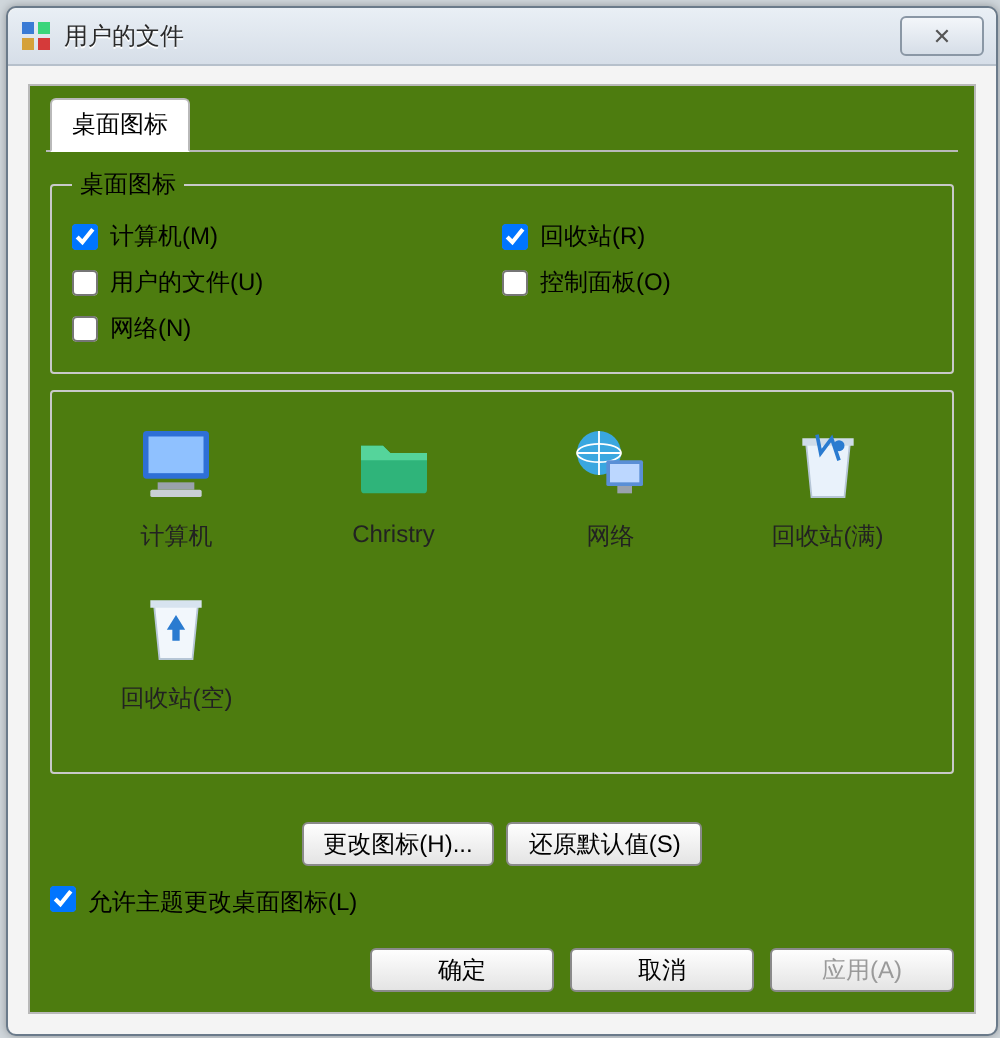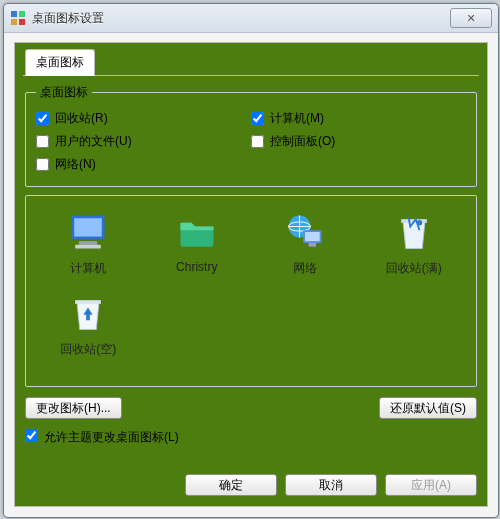--- a/index.html
+++ b/index.html
@@ -14,63 +14,63 @@
   fieldset.group{border:1px solid #c9c9c9;border-radius:2px;margin:0 0 8px 0;padding:6px 10px 10px 10px;}
   fieldset.group legend{padding:0 4px;}
   .checkrow{display:flex;flex-wrap:wrap;}
   .checkcell{width:50%;display:flex;align-items:center;padding:3px 0;}
   .checkcell input{margin:0 6px 0 0;}
   .iconbox{border:1px solid #c9c9c9;border-radius:2px;padding:14px 8px;}
   .iconlist{display:flex;flex-wrap:wrap;}
   .iconitem{width:25%;min-width:100px;display:flex;flex-direction:column;align-items:center;margin-bottom:14px;}
   .iconitem .ic{width:44px;height:44px;margin-bottom:6px;}
   .iconitem .lbl{font-size:12px;color:#222;white-space:nowrap;}
-  .row-right{display:flex;justify-content:space-between;gap:6px;margin-top:10px;}
+  .row-right{display:flex;justify-content:center;gap:6px;margin-top:24px;}
   .btn{min-width:92px;height:22px;border:1px solid #8a8a8a;border-radius:3px;background:linear-gradient(#fefefe,#e4e4e4);font-size:12px;padding:0 10px;cursor:default;}
   .btn[disabled]{color:#9a9a9a;}
   .footer{position:absolute;left:10px;right:10px;bottom:10px;display:flex;justify-content:flex-end;gap:8px;}
   .allowrow{display:flex;align-items:flex-start;margin-top:10px;}
   .allowrow input{margin:0 6px 0 0;}
 </style>
 </head>
 <body>
 
 <div class="window">
 
   <div class="titlebar">
     <span class="appicon">
       <svg viewBox="0 0 16 16">
           <rect x="1" y="1" width="6" height="6" fill="#3a7bd5"></rect>
           <rect x="9" y="1" width="6" height="6" fill="#3ad57b"></rect>
           <rect x="1" y="9" width="6" height="6" fill="#d5a13a"></rect>
           <rect x="9" y="9" width="6" height="6" fill="#d53a3a"></rect>
         </svg>
     </span>
-    <span class="title">桌面图标设置</span>
+    <span class="title">用户的文件</span>
     <span class="close">
         <span>✕</span>
       </span>
   </div>
 
   <div class="client">
 
     <div class="tabstrip">
       <div class="tab"><span>桌面图标</span></div>
     </div>
 
     <fieldset class="group">
       <legend>桌面图标</legend>
       <div class="checkrow">
         <label class="checkcell">
           <input type="checkbox" checked="" style="">
-          <span>回收站(R)</span>
+          <span>计算机(M)</span>
         </label>
         <label class="checkcell">
           <input type="checkbox" checked="" style="">
-          <span>计算机(M)</span>
+          <span>回收站(R)</span>
         </label>
         <label class="checkcell">
           <input type="checkbox" style="">
           <span>用户的文件(U)</span>
         </label>
         <label class="checkcell">
           <input type="checkbox" style="">
           <span>控制面板(O)</span>
         </label>
         <label class="checkcell">

